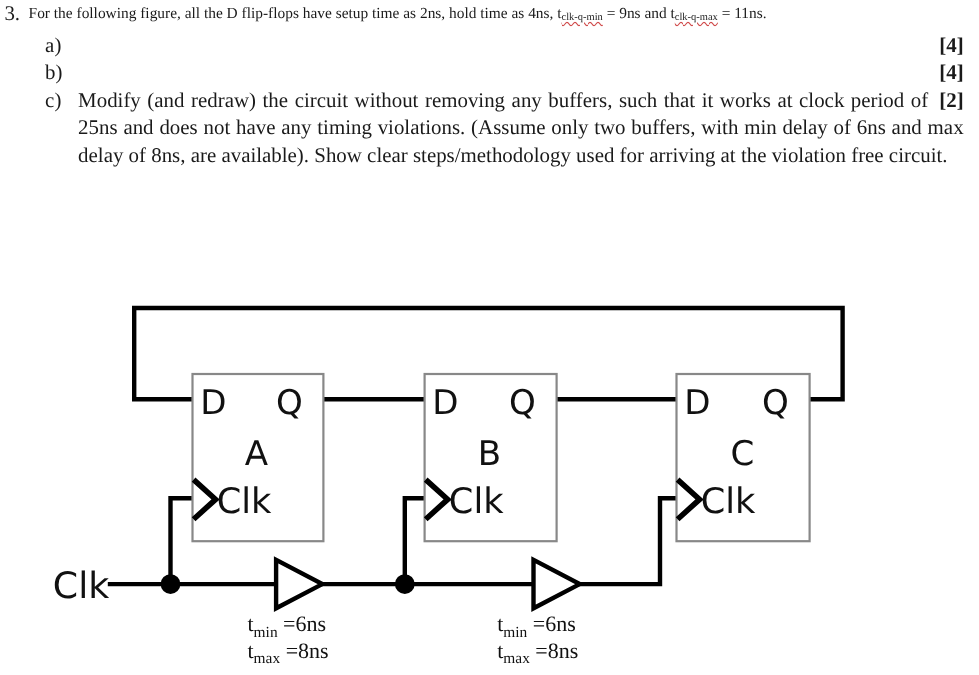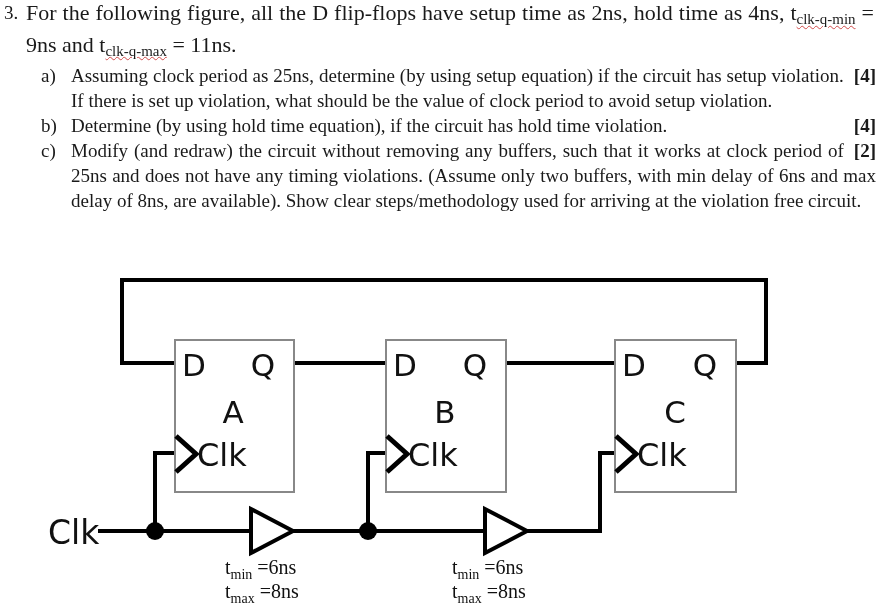--- a/index.html
+++ b/index.html
@@ -30,21 +30,21 @@
     width: 26px;
     flex: 0 0 26px;
     text-align: left;
     padding-left: 4px;
     font-size: 19px;
     line-height: 25px;
     box-sizing: border-box;
   }
   .q-body {
     flex: 1 1 auto;
-    font-size: 22px;
+    font-size: 14px;
     line-height: 25px;
     text-align: justify;
     text-justify: inter-word;
     padding-right: 16px;
   }
   .sub-row {
     display: flex;
     align-items: flex-start;
     padding-left: 41px;
   }
@@ -110,26 +110,26 @@
 
 <div id="question-block">
 
   <div class="q-row">
     <div class="q-num">3.</div>
     <div class="q-body"><span>For the following figure, all the D flip-flops have setup time as 2ns, hold time as 4ns, t</span><sub class="sp">clk-q-min</sub><span> = 9ns and t</span><sub class="sp">clk-q-max</sub><span> = 11ns.</span></div>
   </div>
 
   <div class="sub-row">
     <div class="sub-label">a)</div>
-    <div class="sub-body"><span class="marks">[4]</span><span>Assuming clock period as 25ns, determine (by using setup equation) if the circuit has setup violation. If there is set up violation, what should be the value of clock period to avoid setup violation.</span></div>
+    <div class="sub-body"><span class="marks">[4]</span></div>
   </div>
 
   <div class="sub-row">
     <div class="sub-label">b)</div>
-    <div class="sub-body nojust"><span class="inline-marks">[4]</span><span>Determine (by using hold time equation), if the circuit has hold time violation.</span></div>
+    <div class="sub-body nojust"><span class="inline-marks">[4]</span></div>
   </div>
 
   <div class="sub-row">
     <div class="sub-label">c)</div>
     <div class="sub-body"><span class="marks">[2]</span><span>Modify (and redraw) the circuit without removing any buffers, such that it works at clock period of 25ns and does not have any timing violations. (Assume only two buffers, with min delay of 6ns and max delay of 8ns, are available).  Show clear steps/methodology used for arriving at the violation free circuit.</span></div>
   </div>
 
 </div>
 
 <div id="circuit">

